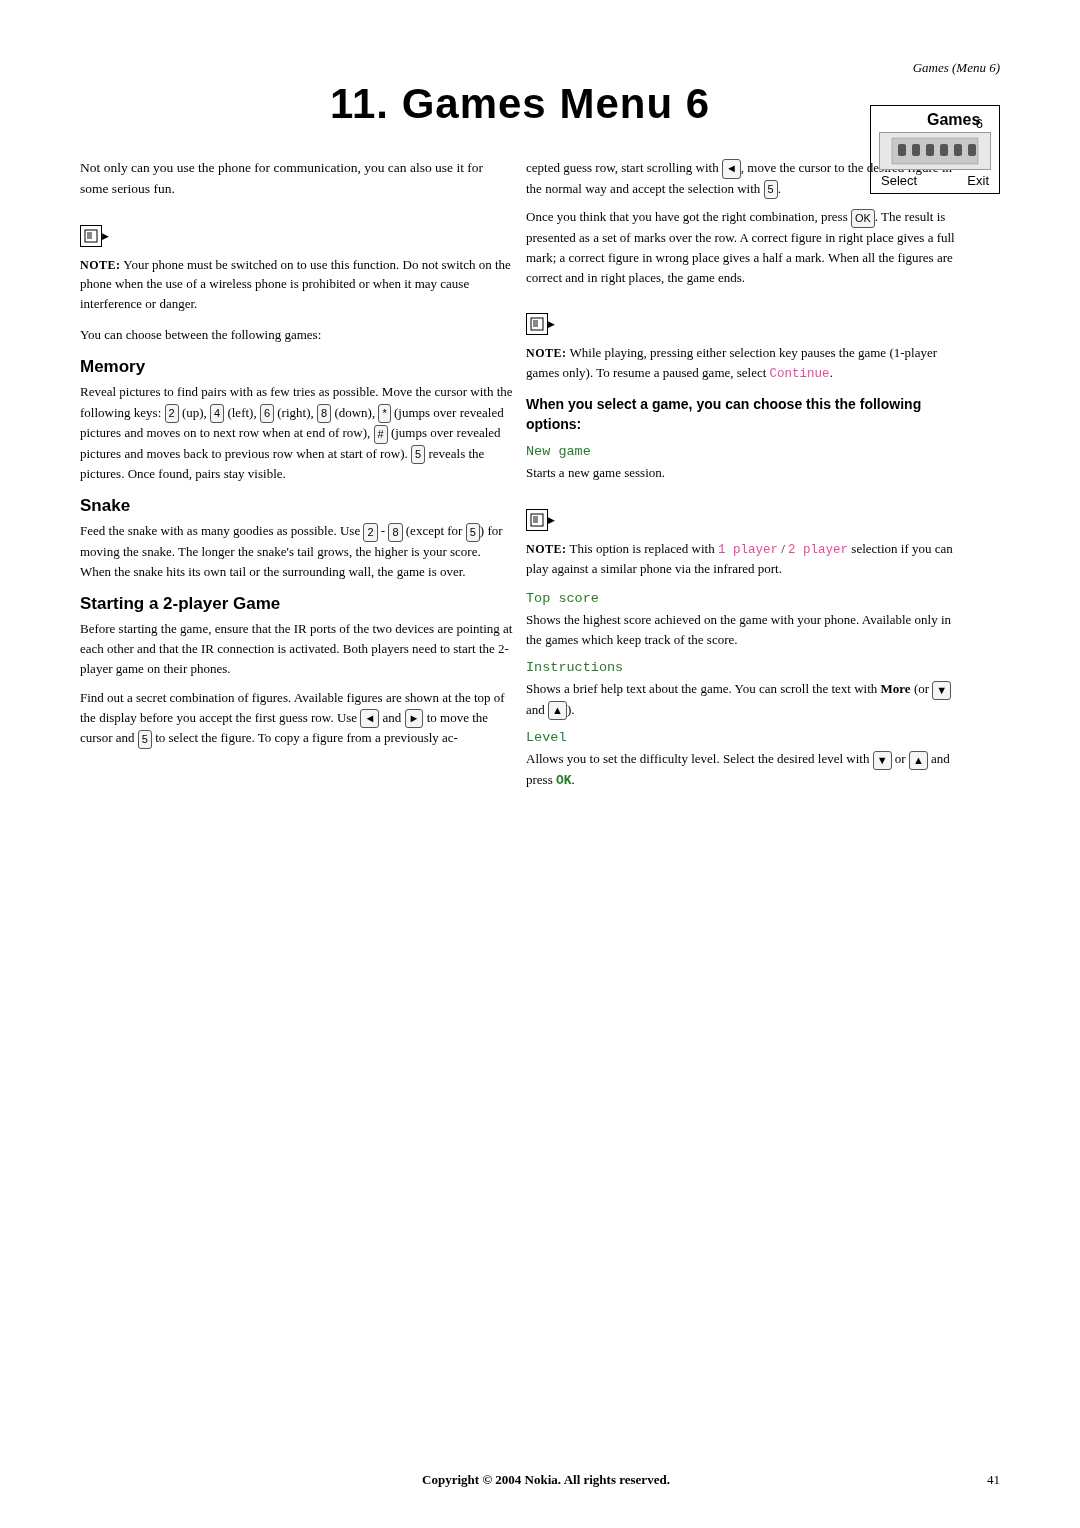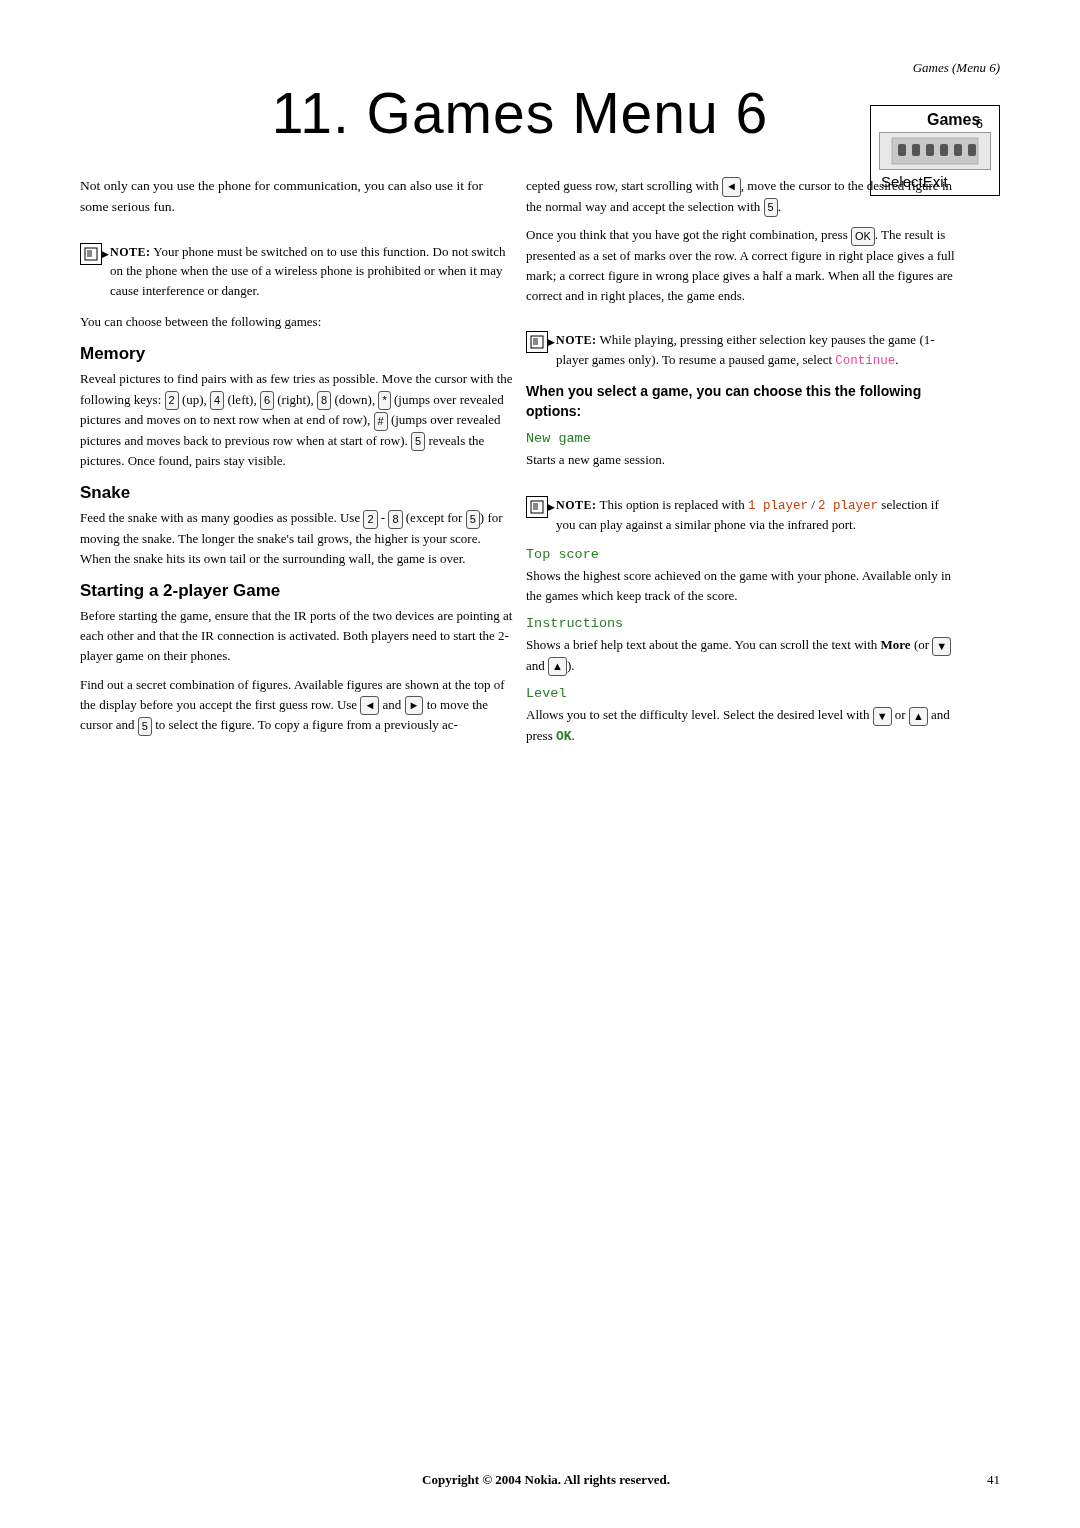--- a/index.html
+++ b/index.html
@@ -20,22 +20,22 @@
     }
     .top-right-label {
       position: absolute;
       top: 60px;
       right: 80px;
       font-style: italic;
       font-size: 13px;
       color: #000;
     }
     .chapter-title {
-      font-size: 57px;
-      font-weight: normal;
+      font-size: 42px;
+      font-weight: bold;
       text-align: center;
       margin-bottom: 30px;
       font-family: Arial, sans-serif;
       letter-spacing: 1px;
       margin-top: 20px;
     }
     .phone-diagram {
       position: absolute;
       top: 90px;
       right: 80px;
@@ -63,42 +63,43 @@
       width: 100%;
       height: 38px;
       display: flex;
       align-items: center;
       justify-content: center;
       margin-bottom: 3px;
       font-size: 11px;
     }
     .phone-diagram-buttons {
       display: flex;
-      justify-content: flex-start;
-      font-size: 15px;
+      justify-content: space-between;
+      font-size: 13px;
       padding: 0 2px;
     }
     .two-col {
       display: grid;
       grid-template-columns: 1fr 1fr;
       gap: 0 12px;
       margin-top: 10px;
     }
     .left-col {}
     .right-col {}
     .intro-text {
       font-size: 13.5px;
       line-height: 1.55;
       margin-bottom: 12px;
     }
     .note-box {
       display: flex;
       align-items: flex-start;
       gap: 8px;
       margin: 24px 0 12px 0;
+      flex-direction: column;
     }
     .note-icon {
       width: 22px;
       height: 22px;
       flex-shrink: 0;
       margin-top: 1px;
       border: 1.5px solid #000;
       display: flex;
       align-items: center;
       justify-content: center;
@@ -171,21 +172,21 @@
       font-weight: bold;
     }
     .footer-page {
       position: absolute;
       bottom: 40px;
       right: 80px;
       font-size: 13px;
     }
     .player-option {
       font-family: 'Courier New', monospace;
-      color: #c2410c;
+      color: #ec4899;
       font-size: 12.5px;
     }
     .ok-text {
       color: #2a7a2a;
       font-weight: bold;
       font-family: 'Courier New', monospace;
     }
   </style>
 </head>
 <body>

